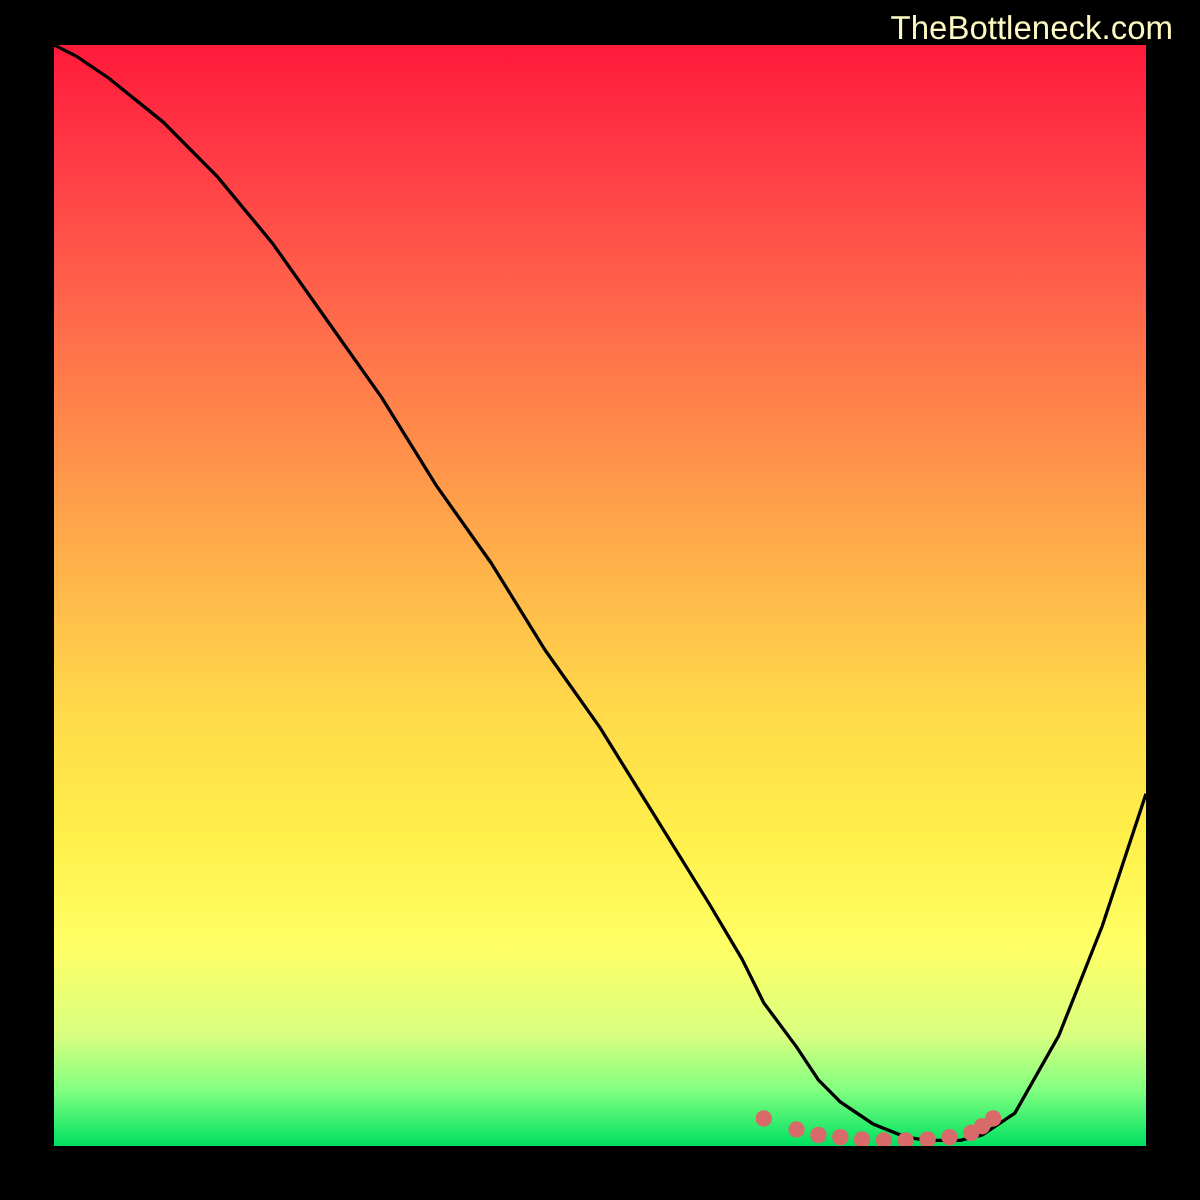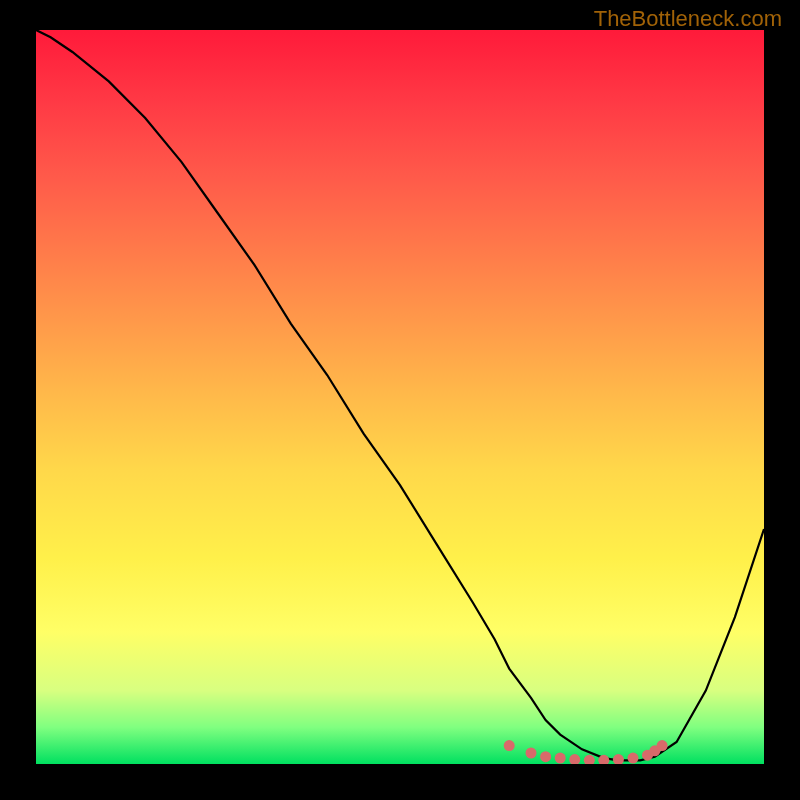--- a/index.html
+++ b/index.html
@@ -7,21 +7,21 @@
     width: 800px;
     height: 800px;
     background: #000;
     position: relative;
     font-family: Arial, sans-serif;
   }
   .watermark {
     position: absolute;
     top: 6px;
     right: 18px;
-    color: #a16207;
+    color: #fef9c3;
     font-size: 22px;
     font-weight: normal;
     z-index: 10;
     margin-left: 48px;
   }
   .plot-area {
     position: absolute;
     left: 36px;
     top: 30px;
     width: 728px;

